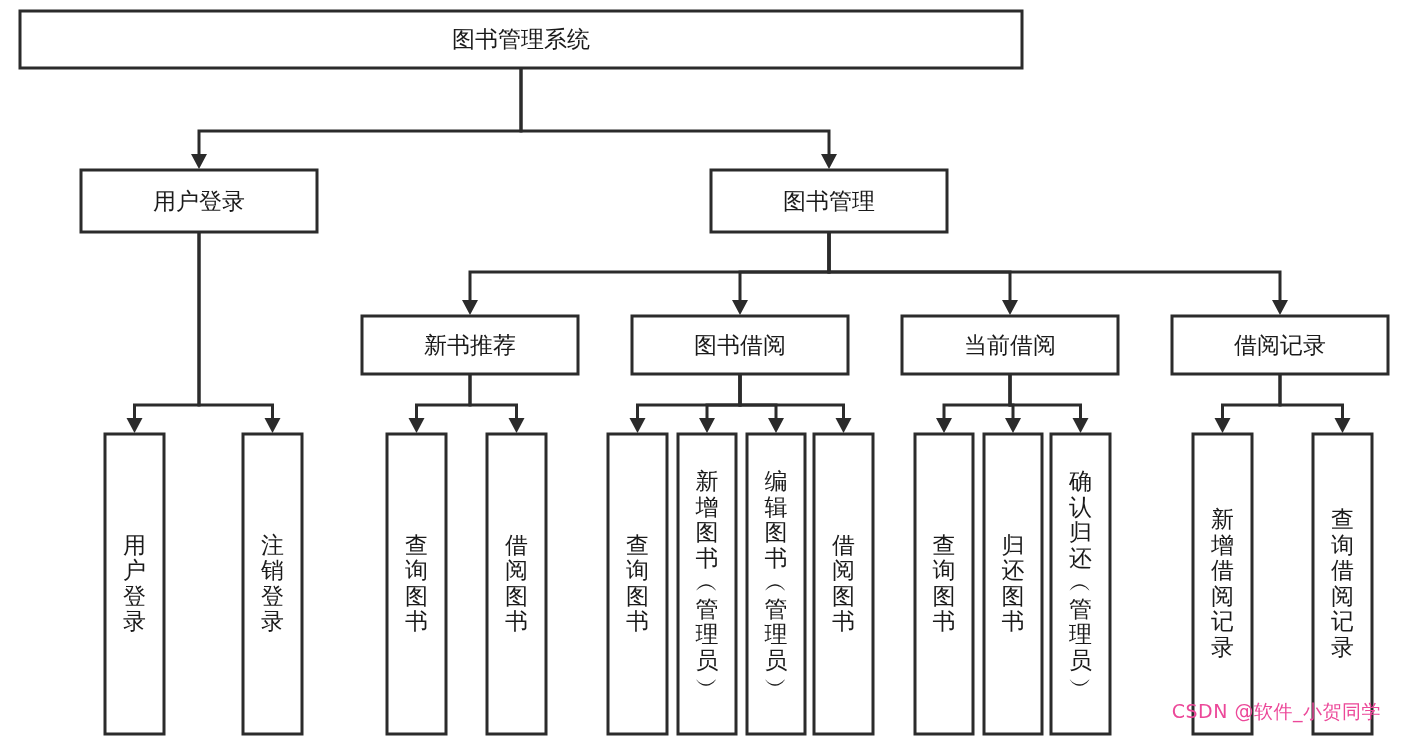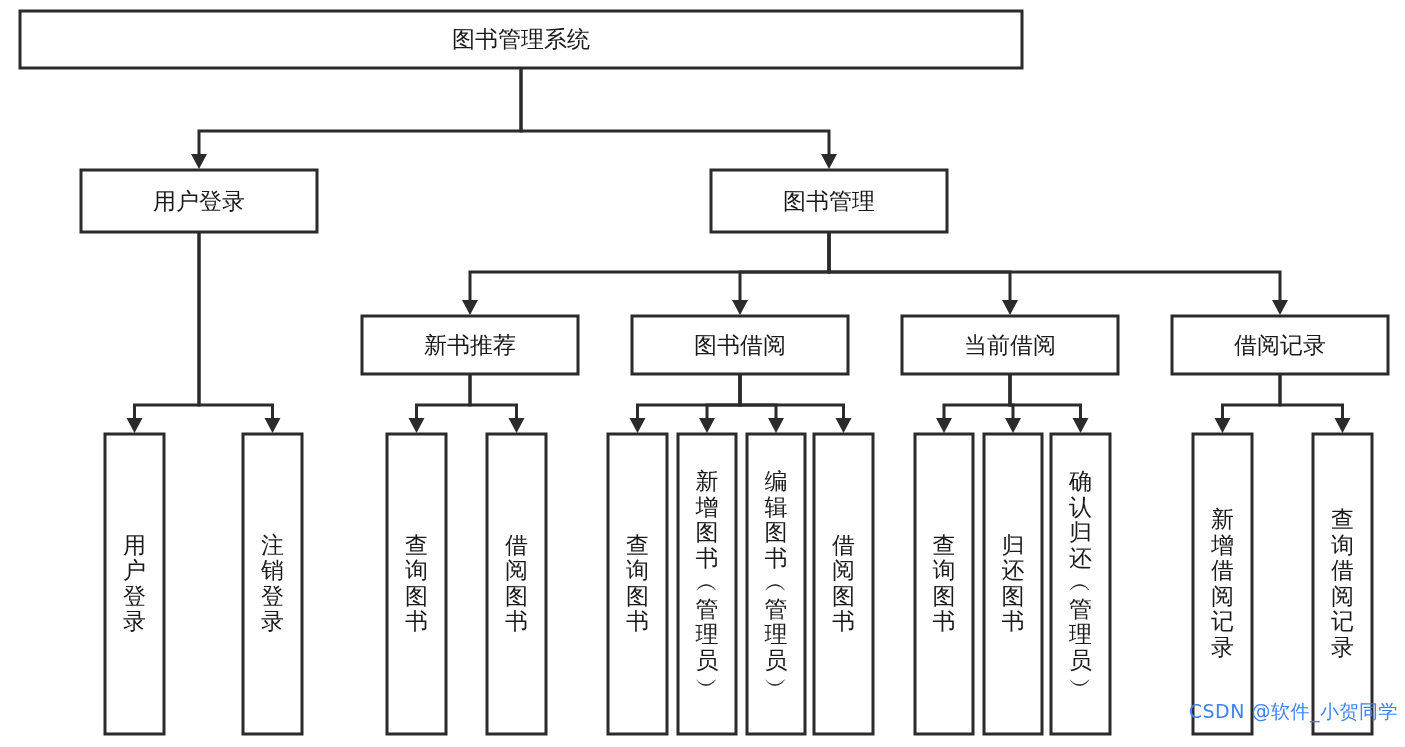--- a/index.html
+++ b/index.html
@@ -49,25 +49,25 @@
     stroke: #2b2b2b;
     stroke-width: 3;
     fill: none;
   }
   .arrow-head {
     fill: #2b2b2b;
     stroke: none;
   }
   .watermark-text {
     position: absolute;
-    right: 7px;
+    right: 24px;
     bottom: 6px;
     font-family: "DejaVu Sans", "Liberation Sans", sans-serif;
     font-size: 19px;
-    color: #3b82f6;
+    color: #ec4899;
     white-space: nowrap;
     letter-spacing: 0.5px;
     user-select: none;
   }
 </style>
 </head>
 <body>
 
 <div id="diagram-root">
   <svg class="diagram-canvas" viewBox="0 0 1405 747">

